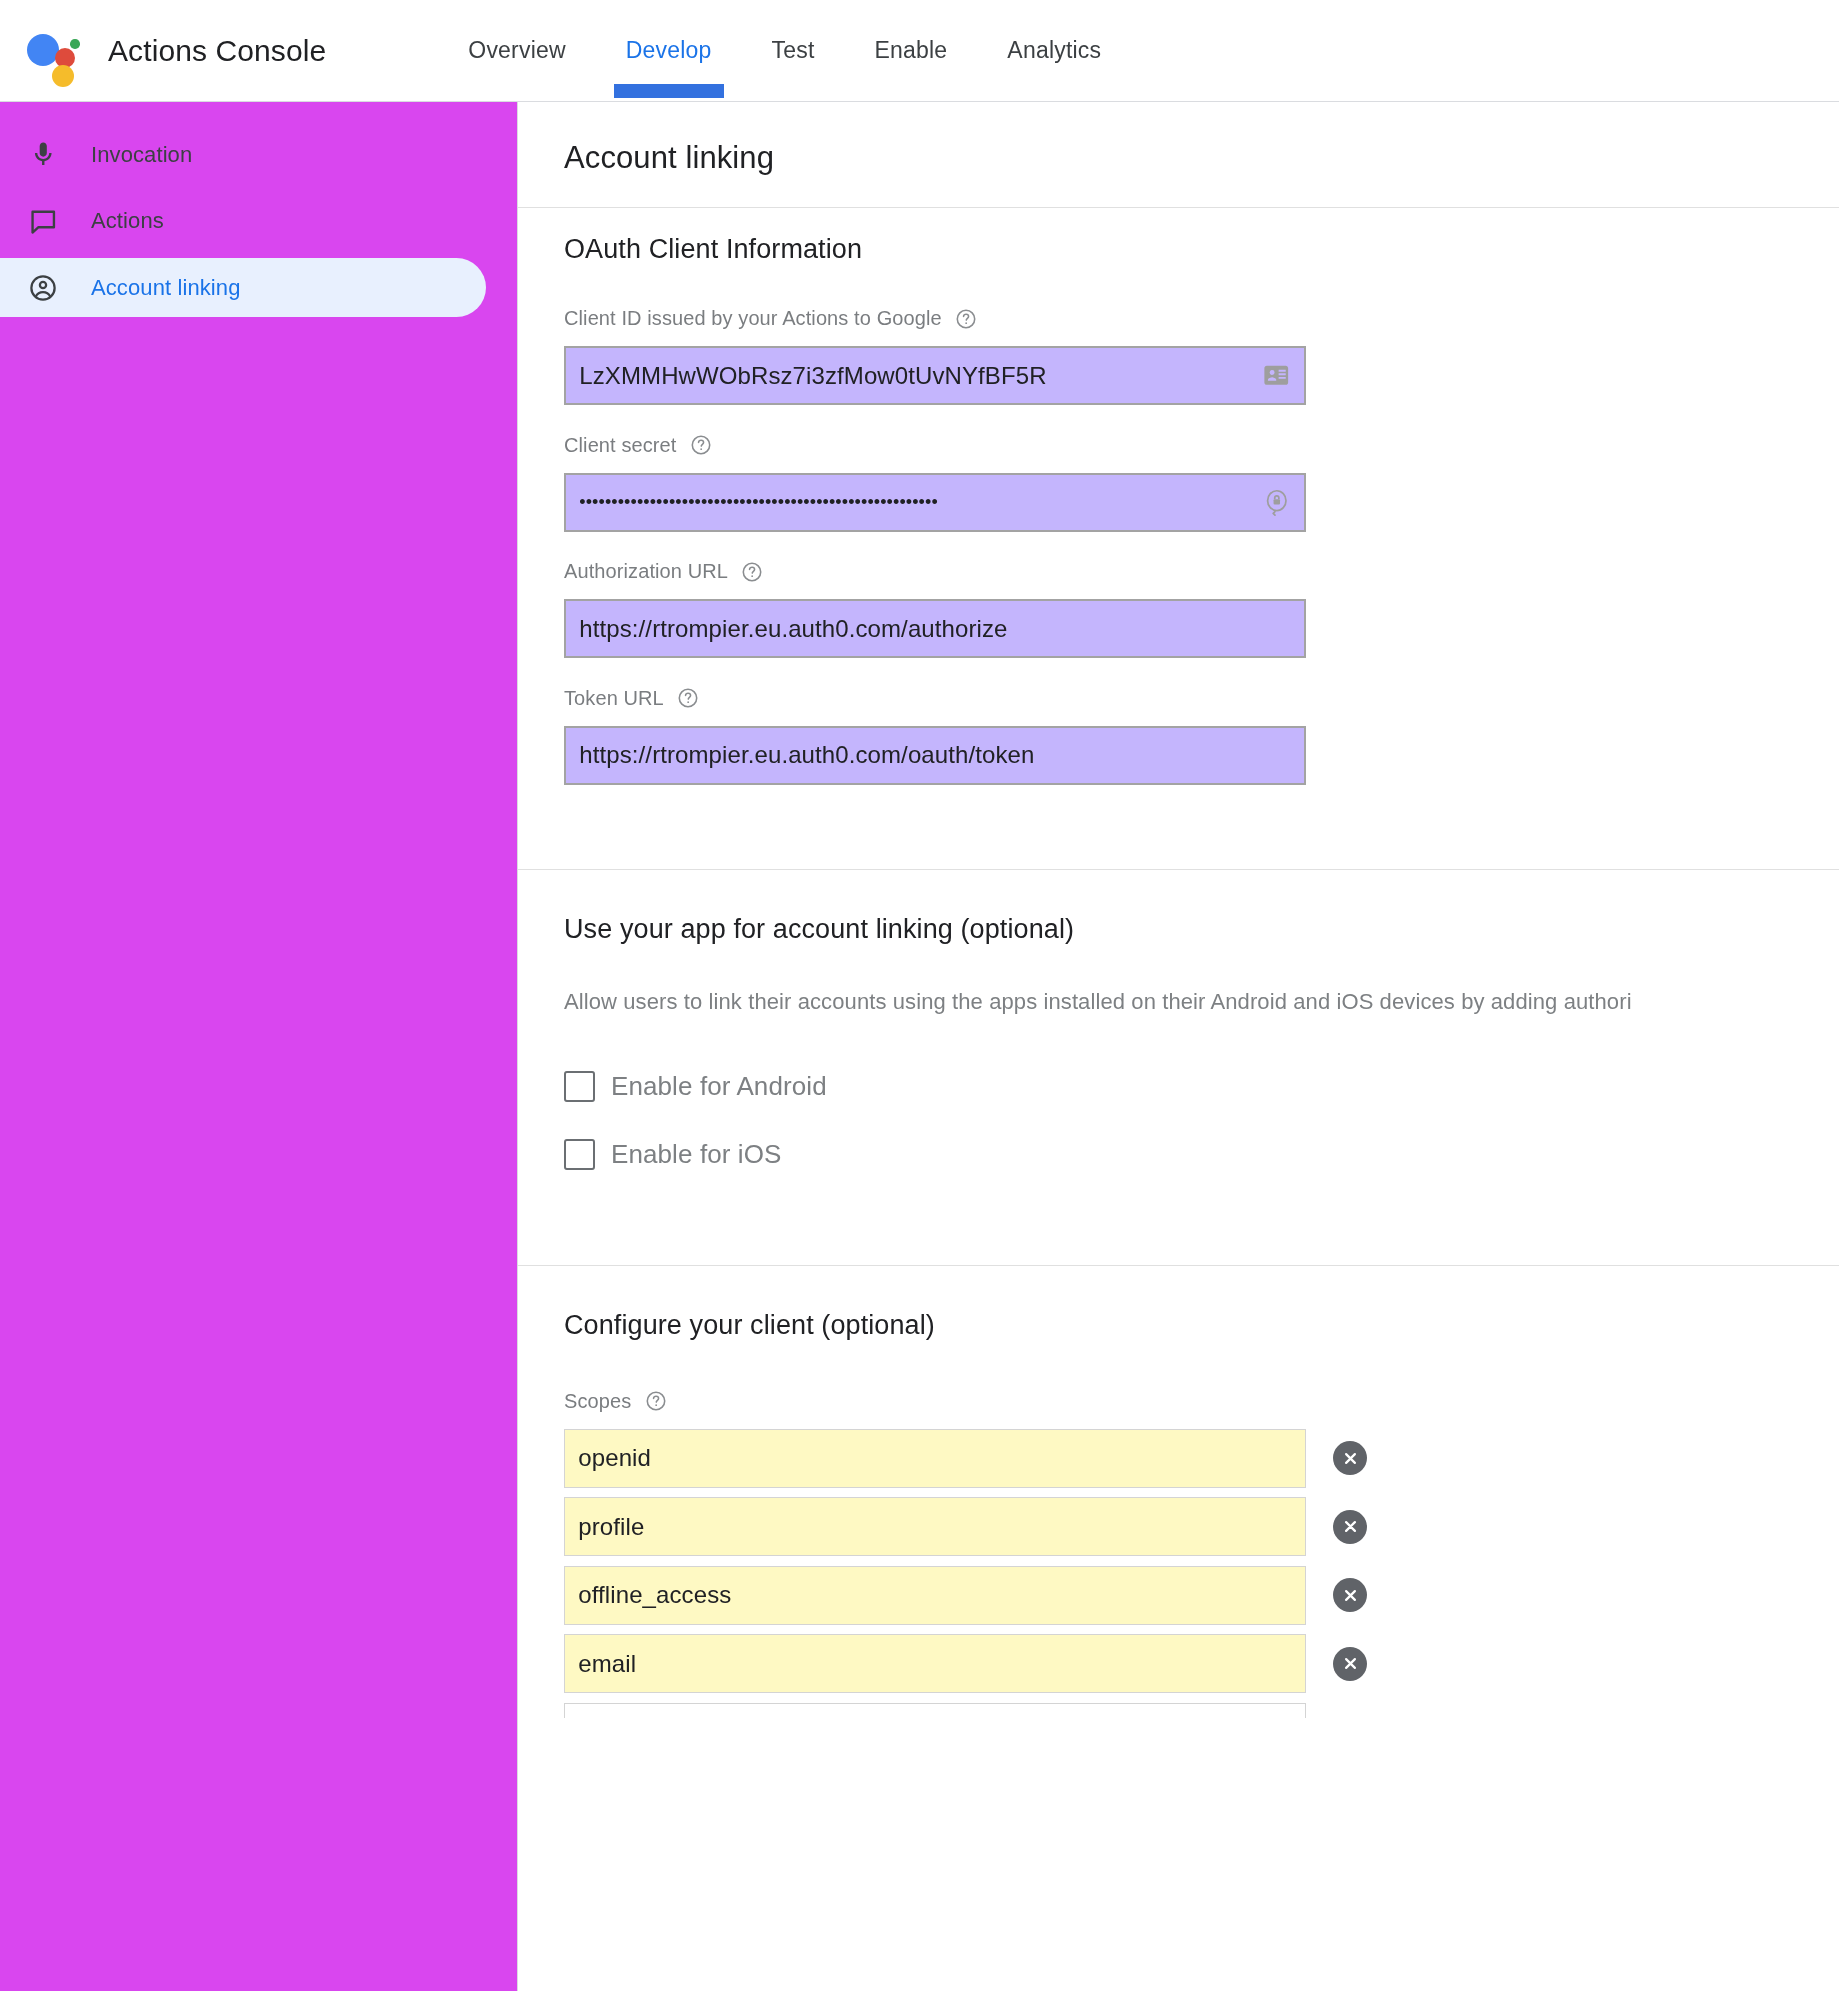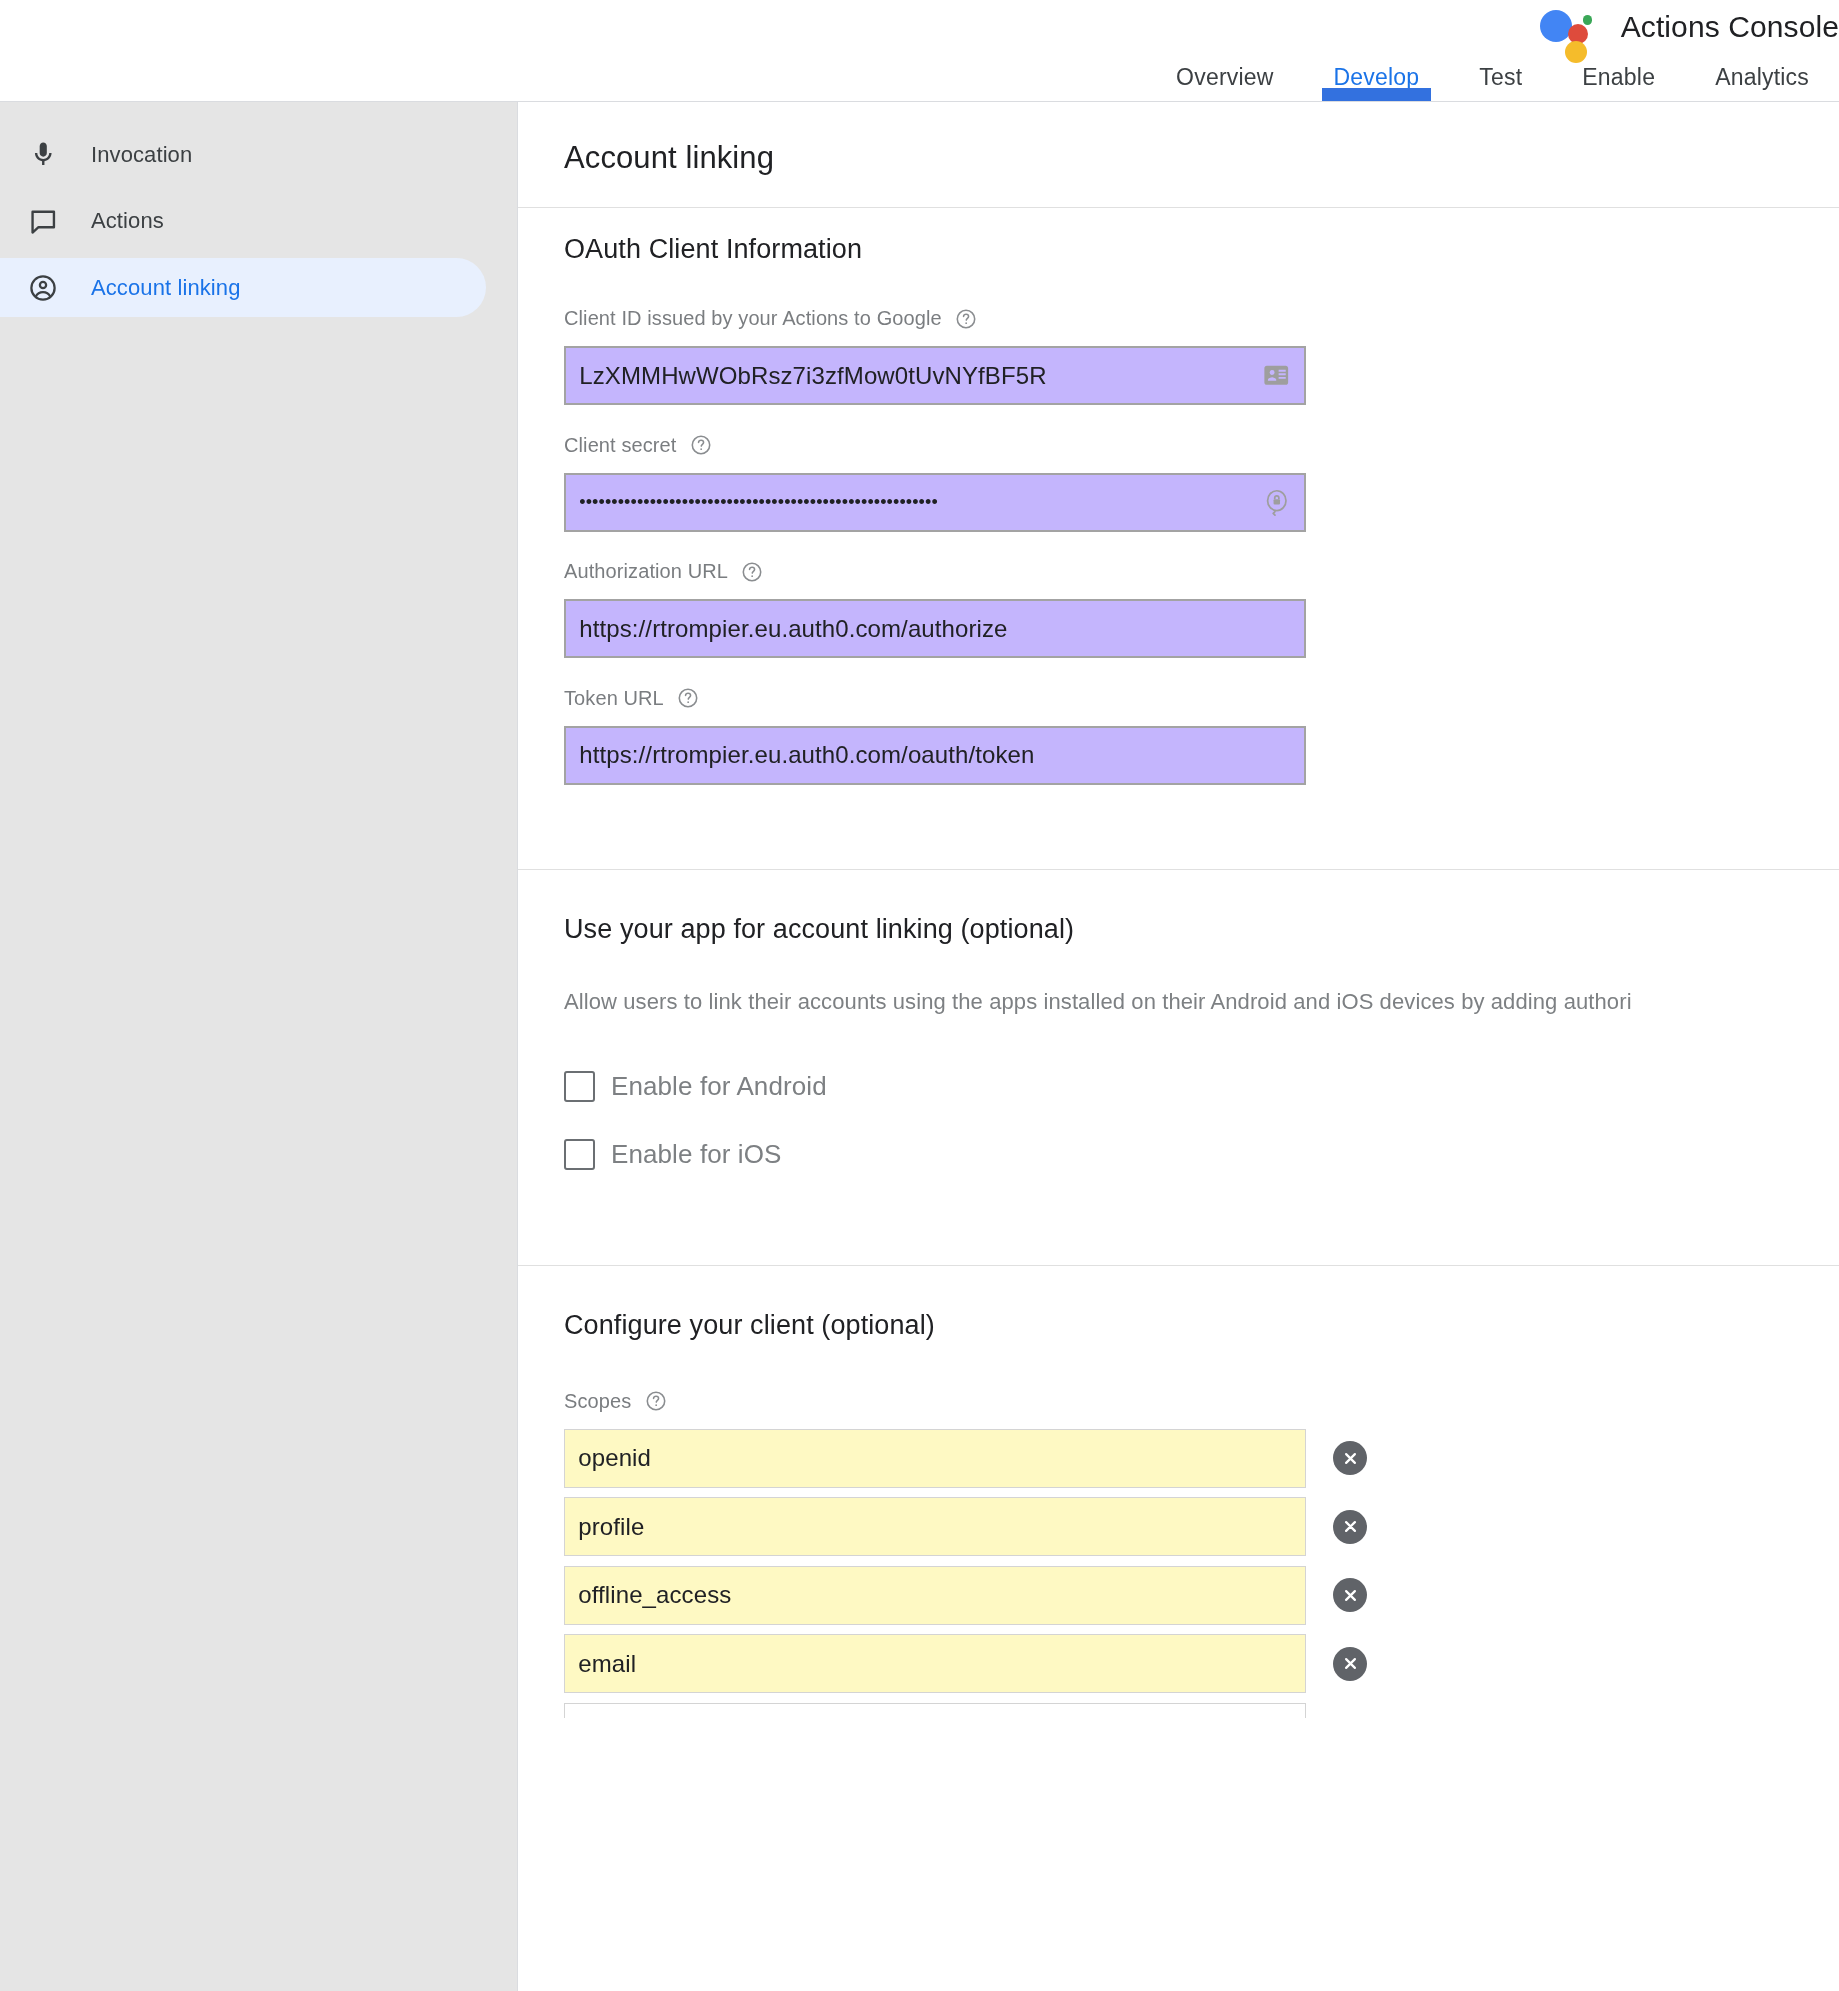--- a/index.html
+++ b/index.html
@@ -9,24 +9,23 @@
     background: #ffffff;
     font-family: "Liberation Sans", sans-serif;
     overflow: hidden;
   }
 
   
   .topbar {
     position: relative;
     height: 102px;
     display: flex;
-    align-items: flex-end;
+    align-items: center;
     background: #ffffff;
     border-bottom: 1px solid #dadce0;
-    flex-direction: column;
   }
   .brand { display: flex; align-items: center; padding-left: 25px; }
   .assistant-logo {
     position: relative;
     width: 53px; height: 53px;
     flex: 0 0 53px;
   }
   .assistant-logo i { position: absolute; border-radius: 50%; display: block; }
   .dot-blue   { width: 32px; height: 32px; left: 1.9px;  top: 9.5px; background: #4285f4; }
   .dot-red    { width: 20px; height: 20px; left: 30px; top: 24px; background: #de4b3c; }
@@ -70,21 +69,21 @@
 
   
   .body-wrap { display: flex; height: 1890px; }
 
   
   .sidebar {
     width: 518px;
     flex: 0 0 518px;
     border-right: 1px solid #dadce0;
     padding-top: 23px;
-    background: #e5e5e5;
+    background: #d946ef;
   }
   .side-item {
     display: flex;
     align-items: center;
     height: 59px;
     margin: 0 31px 7.6px 0;
     padding-left: 27px;
     border-top-right-radius: 29.5px;
     border-bottom-right-radius: 29.5px;
     cursor: pointer;

